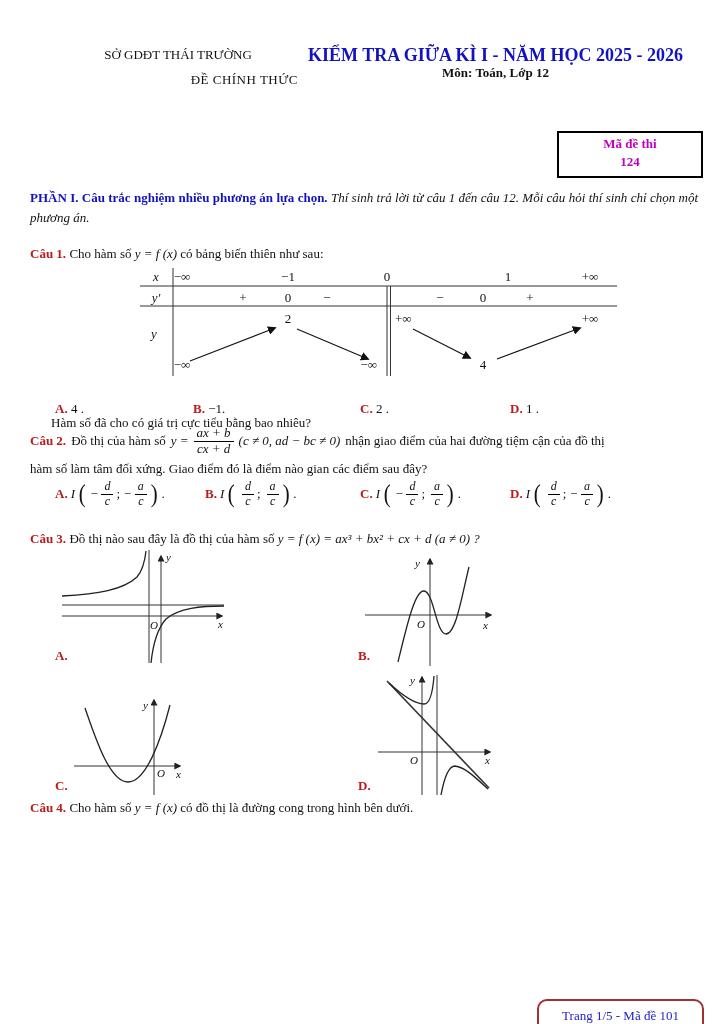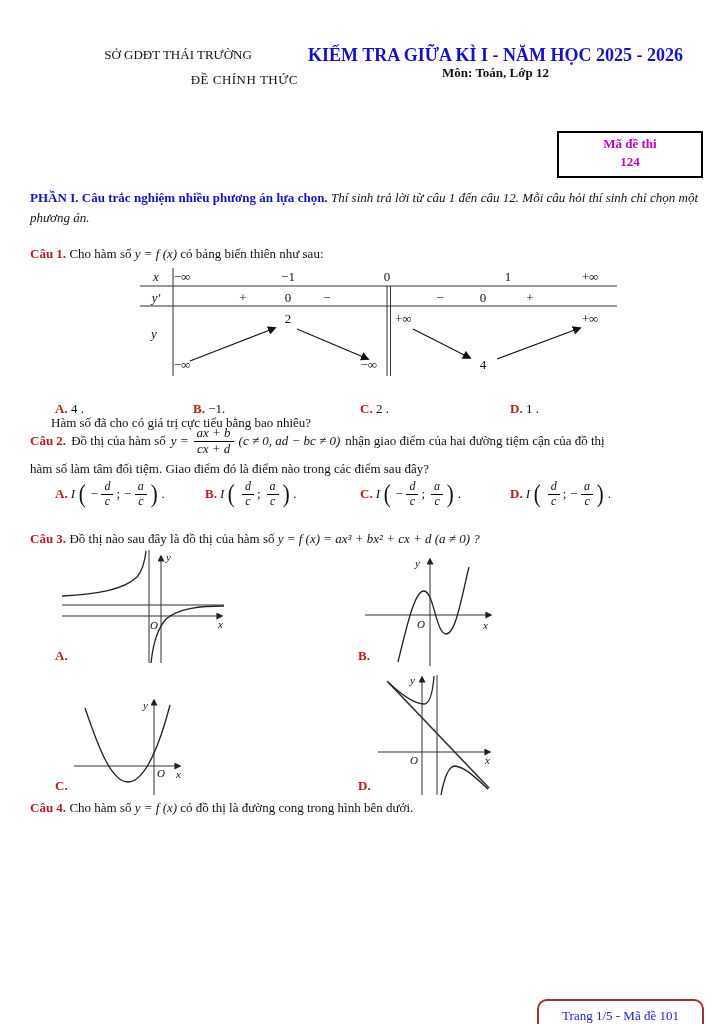--- a/index.html
+++ b/index.html
@@ -119,21 +119,21 @@
     <b class="opt-letter">Câu 2.</b>
     <span>Đồ thị của hàm số</span>
     <span class="math">y =</span>
     <span class="frac">
         <span class="fnum">ax + b</span>
         <span class="fden">cx + d</span>
       </span>
     <span class="math">(c ≠ 0, ad − bc ≠ 0)</span>
     <span>nhận giao điểm của hai đường tiệm cận của đồ thị</span>
   </div>
-  <div class="abs qline" style="left:30px;top:459px;">hàm số làm tâm đối tiệm. Giao điểm đó là điểm nào trong các điểm sau đây?</div>
+  <div class="abs qline" style="left:30px;top:459px;">hàm số làm tâm đối xứng. Giao điểm đó là điểm nào gian các điểm sau đây?</div>
 
   <div class="abs q2opt" style="left:55px;top:480px;">
     <b class="opt-letter">A.</b>
     <span class="math">I</span>
       <span class="bigp">(</span>
       <span class="math">−</span>
       <span class="frac">
         <span class="fnum">d</span>
         <span class="fden">c</span>
       </span>

